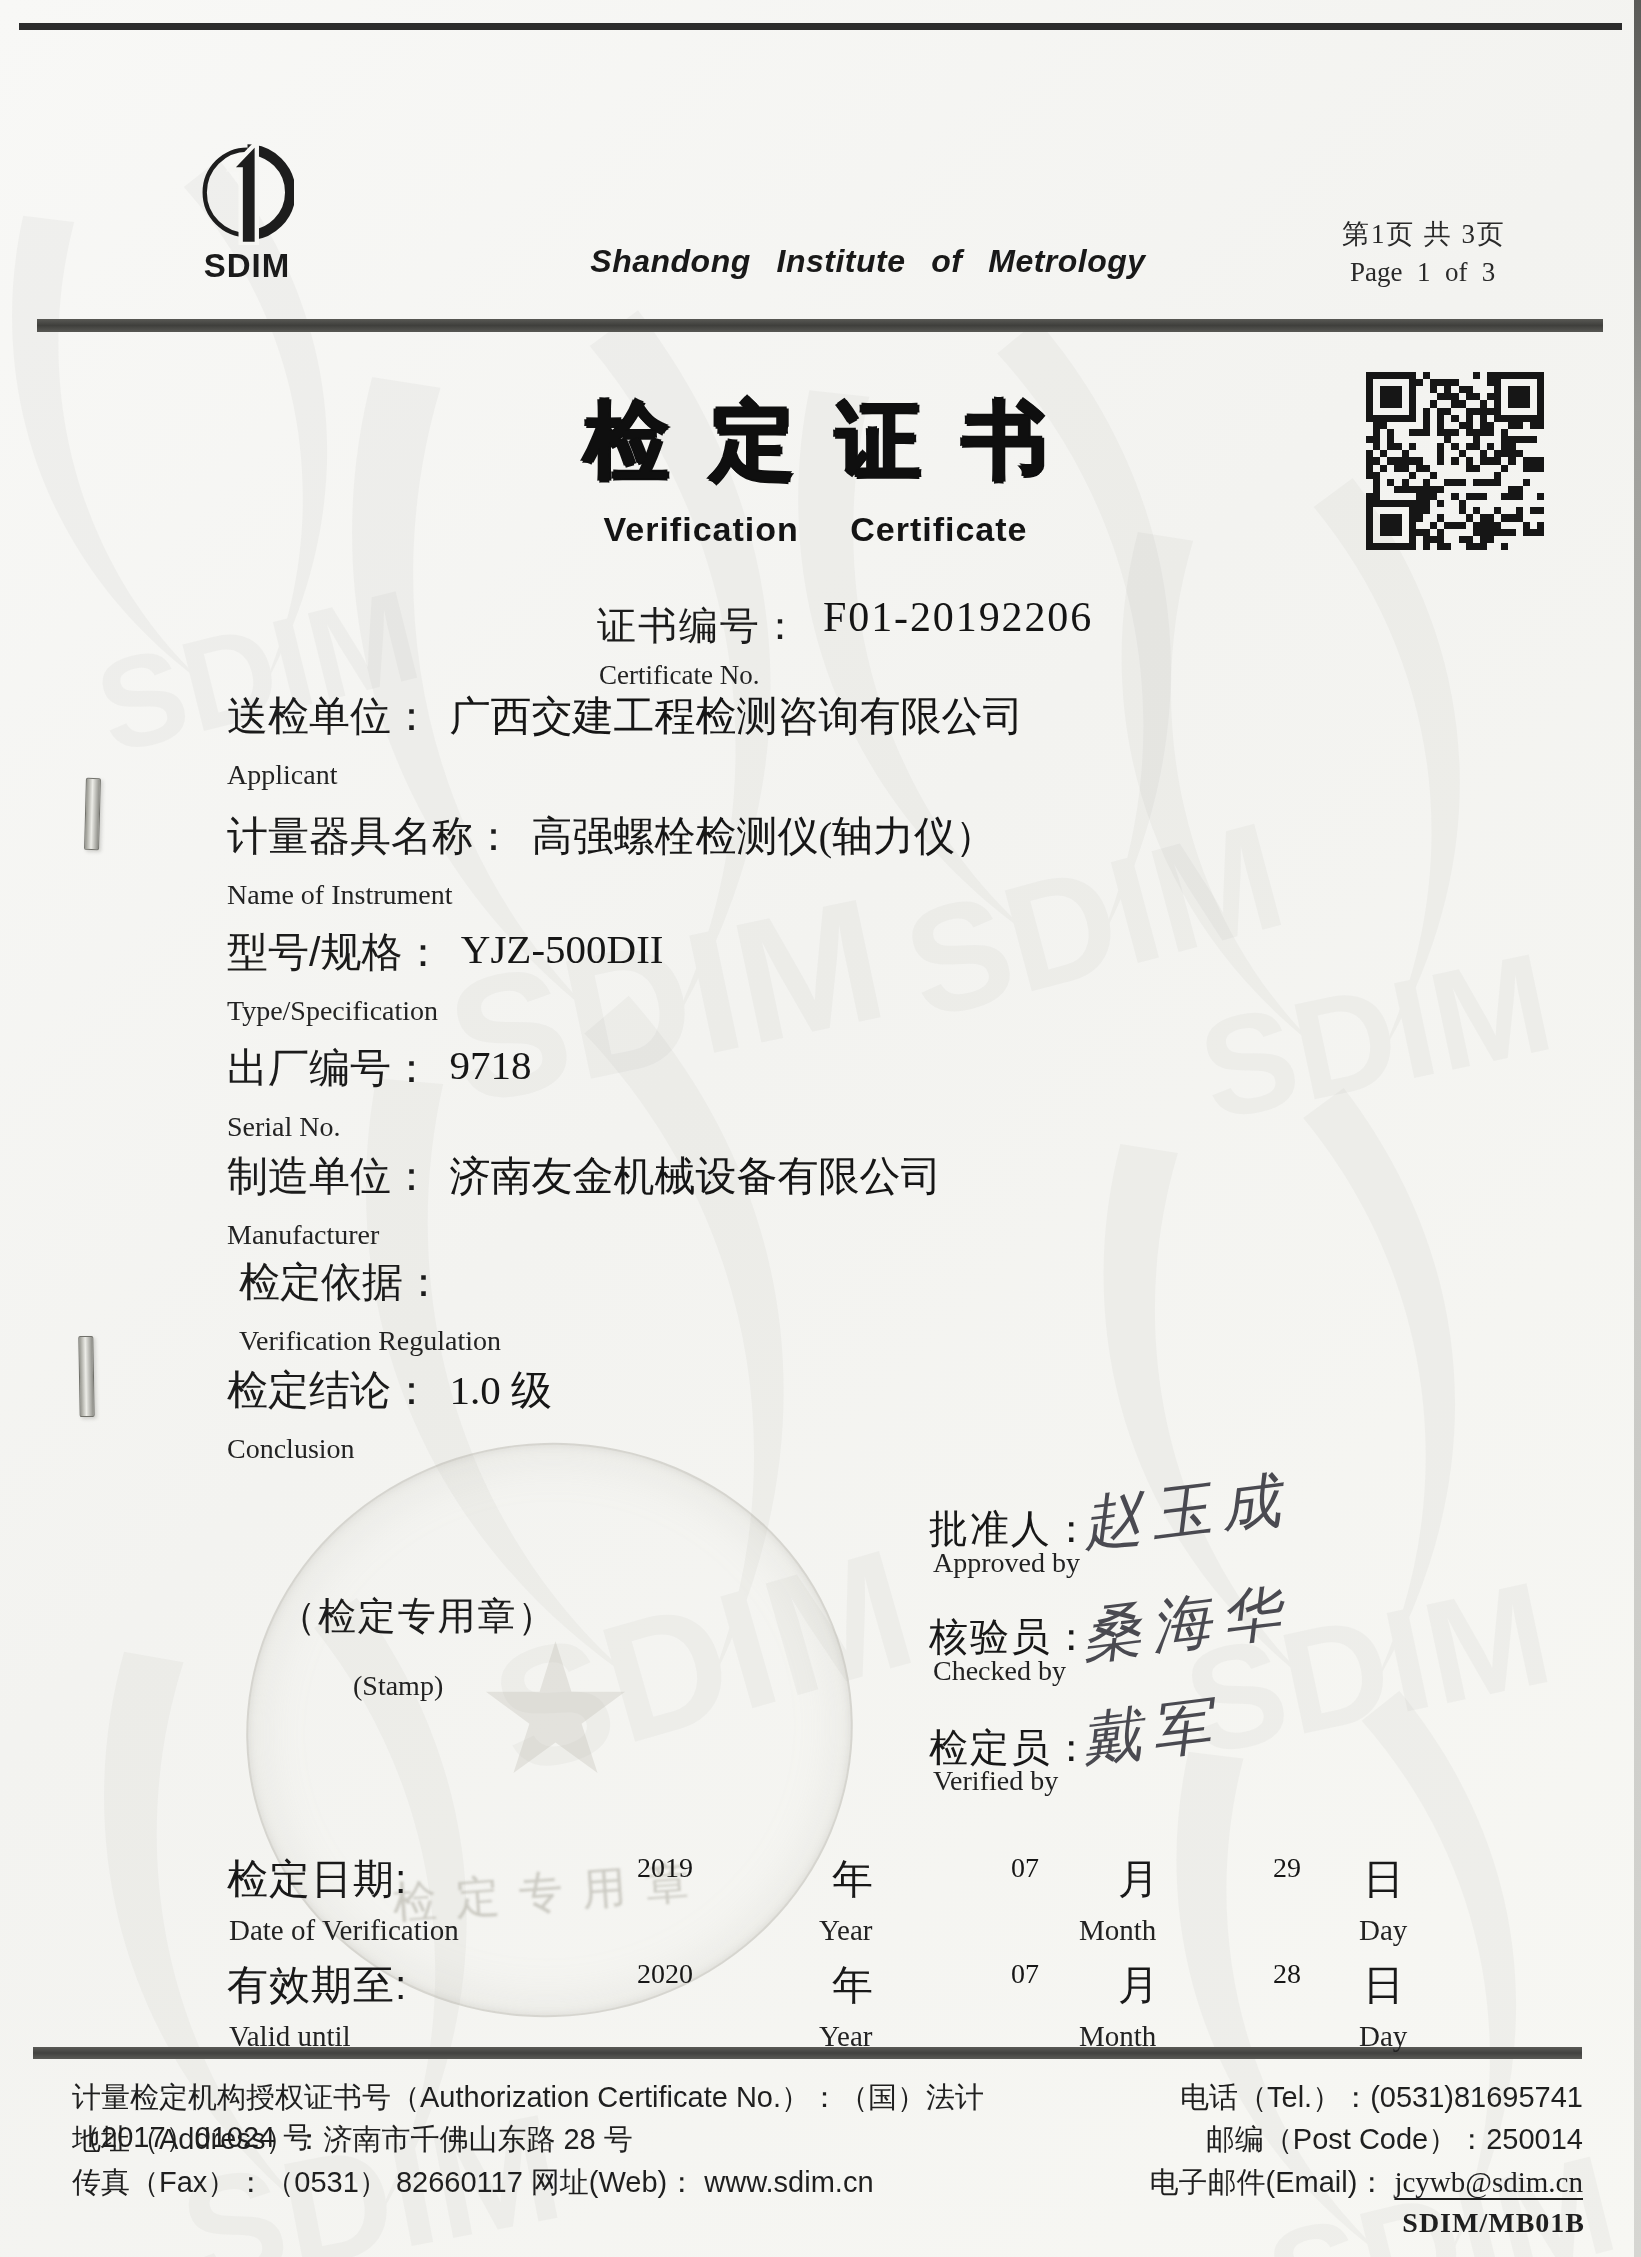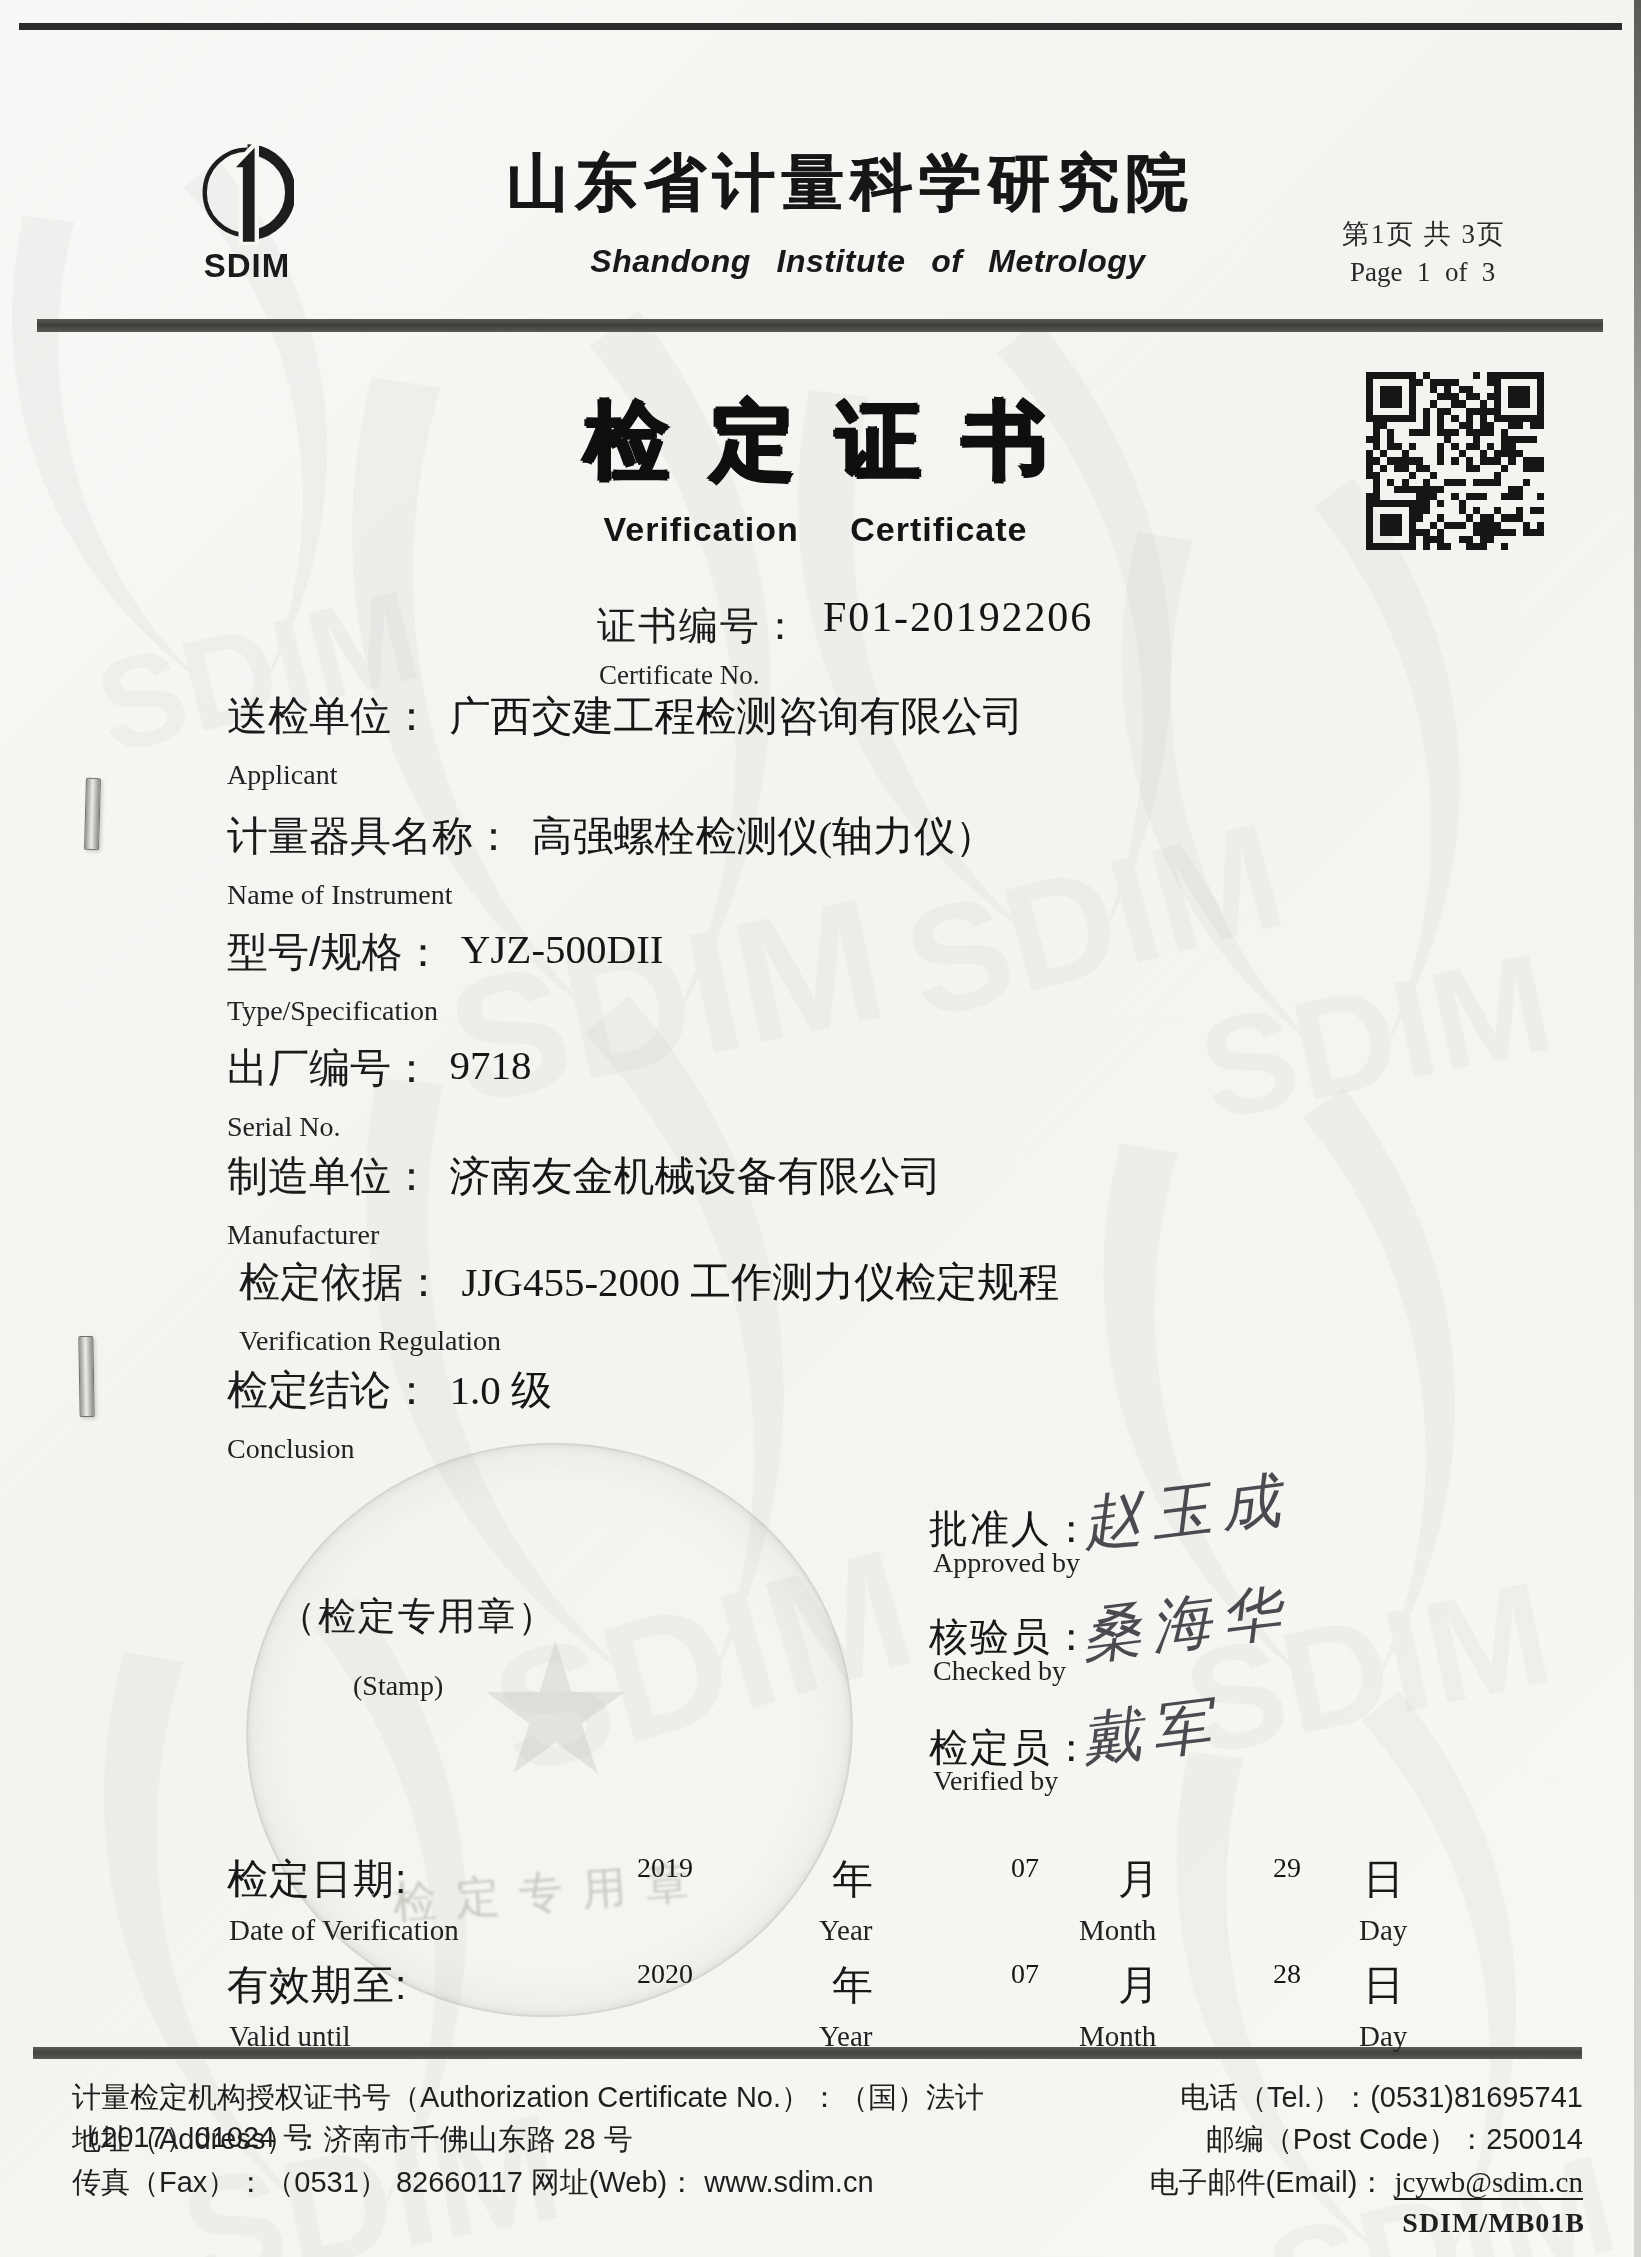--- a/index.html
+++ b/index.html
@@ -147,21 +147,20 @@
   <div class="abs staple st2"></div>
 
   <div class="abs logo">
     <svg width="93" height="104" viewBox="0 0 150 164">
       <path d="M75,12 A62,62 0 0,0 75,150" fill="none" stroke="#1d1d1d" stroke-width="7"></path>
       <path d="M75,12 A62,62 0 0,1 75,150" fill="none" stroke="#1d1d1d" stroke-width="17"></path>
       <polygon points="90,0 48,44 64,44 64,164 90,164" fill="#1d1d1d" stroke="#f6f6f3" stroke-width="7"></polygon>
     </svg>
     <div class="logo-text">SDIM</div>
   </div>
-  <div class="abs org-zh">山东省计量科学研究院</div>
   <div class="abs org-en">Shandong Institute of Metrology</div>
   <div class="abs page-zh">第1页 共 3页</div>
   <div class="abs page-en">Page 1 of 3</div>
 
   <div class="abs title-zh">检定证书</div>
   <div class="abs title-en">Verification Certificate</div>
 
   <div class="abs qr">
       <div class="qm on"></div>
       <div class="qm on"></div>
@@ -825,21 +824,20 @@
   <div class="abs frow r5">
     <div class="f-zh">
         <span class="f-label">制造单位：</span>
       <span class="f-val">济南友金机械设备有限公司</span>
       </div>
     <div class="f-en">Manufacturer</div>
   </div>
   <div class="abs frow r6">
     <div class="f-zh">
         <span class="f-label">检定依据：</span>
-      <span class="f-val">JJG455-2000 工作测力仪检定规程</span>
       </div>
     <div class="f-en">Verification Regulation</div>
   </div>
   <div class="abs frow r7">
     <div class="f-zh">
         <span class="f-label">检定结论：</span>
       <span class="f-val">1.0 级</span>
       </div>
     <div class="f-en">Conclusion</div>
   </div>

